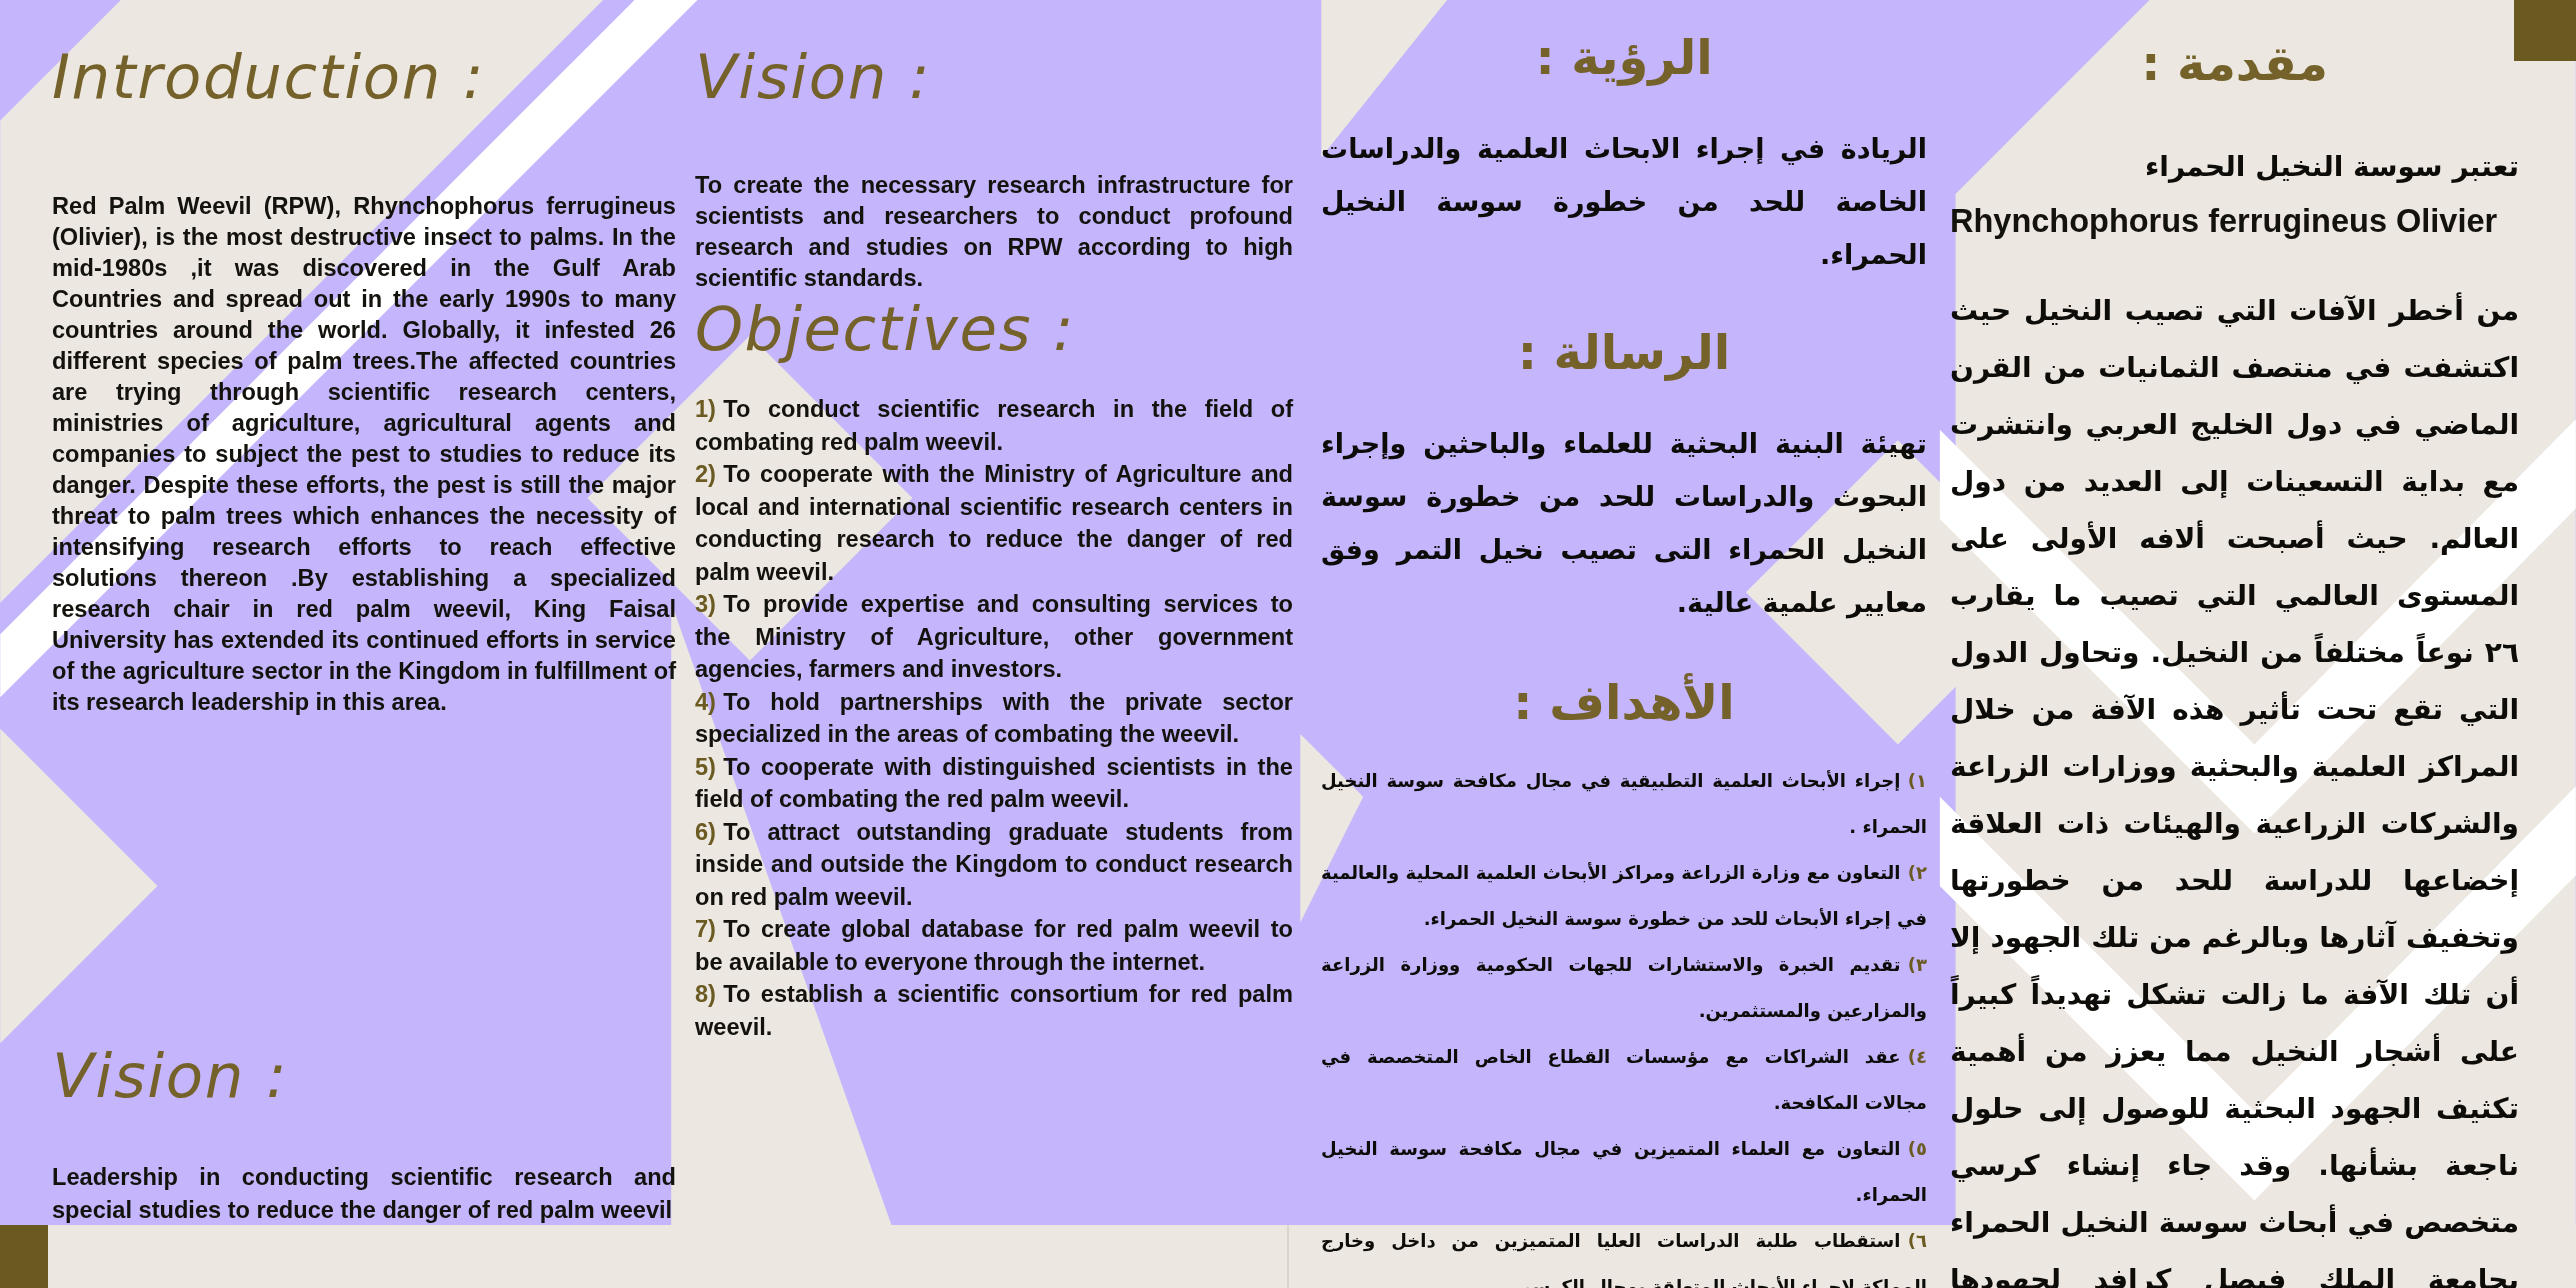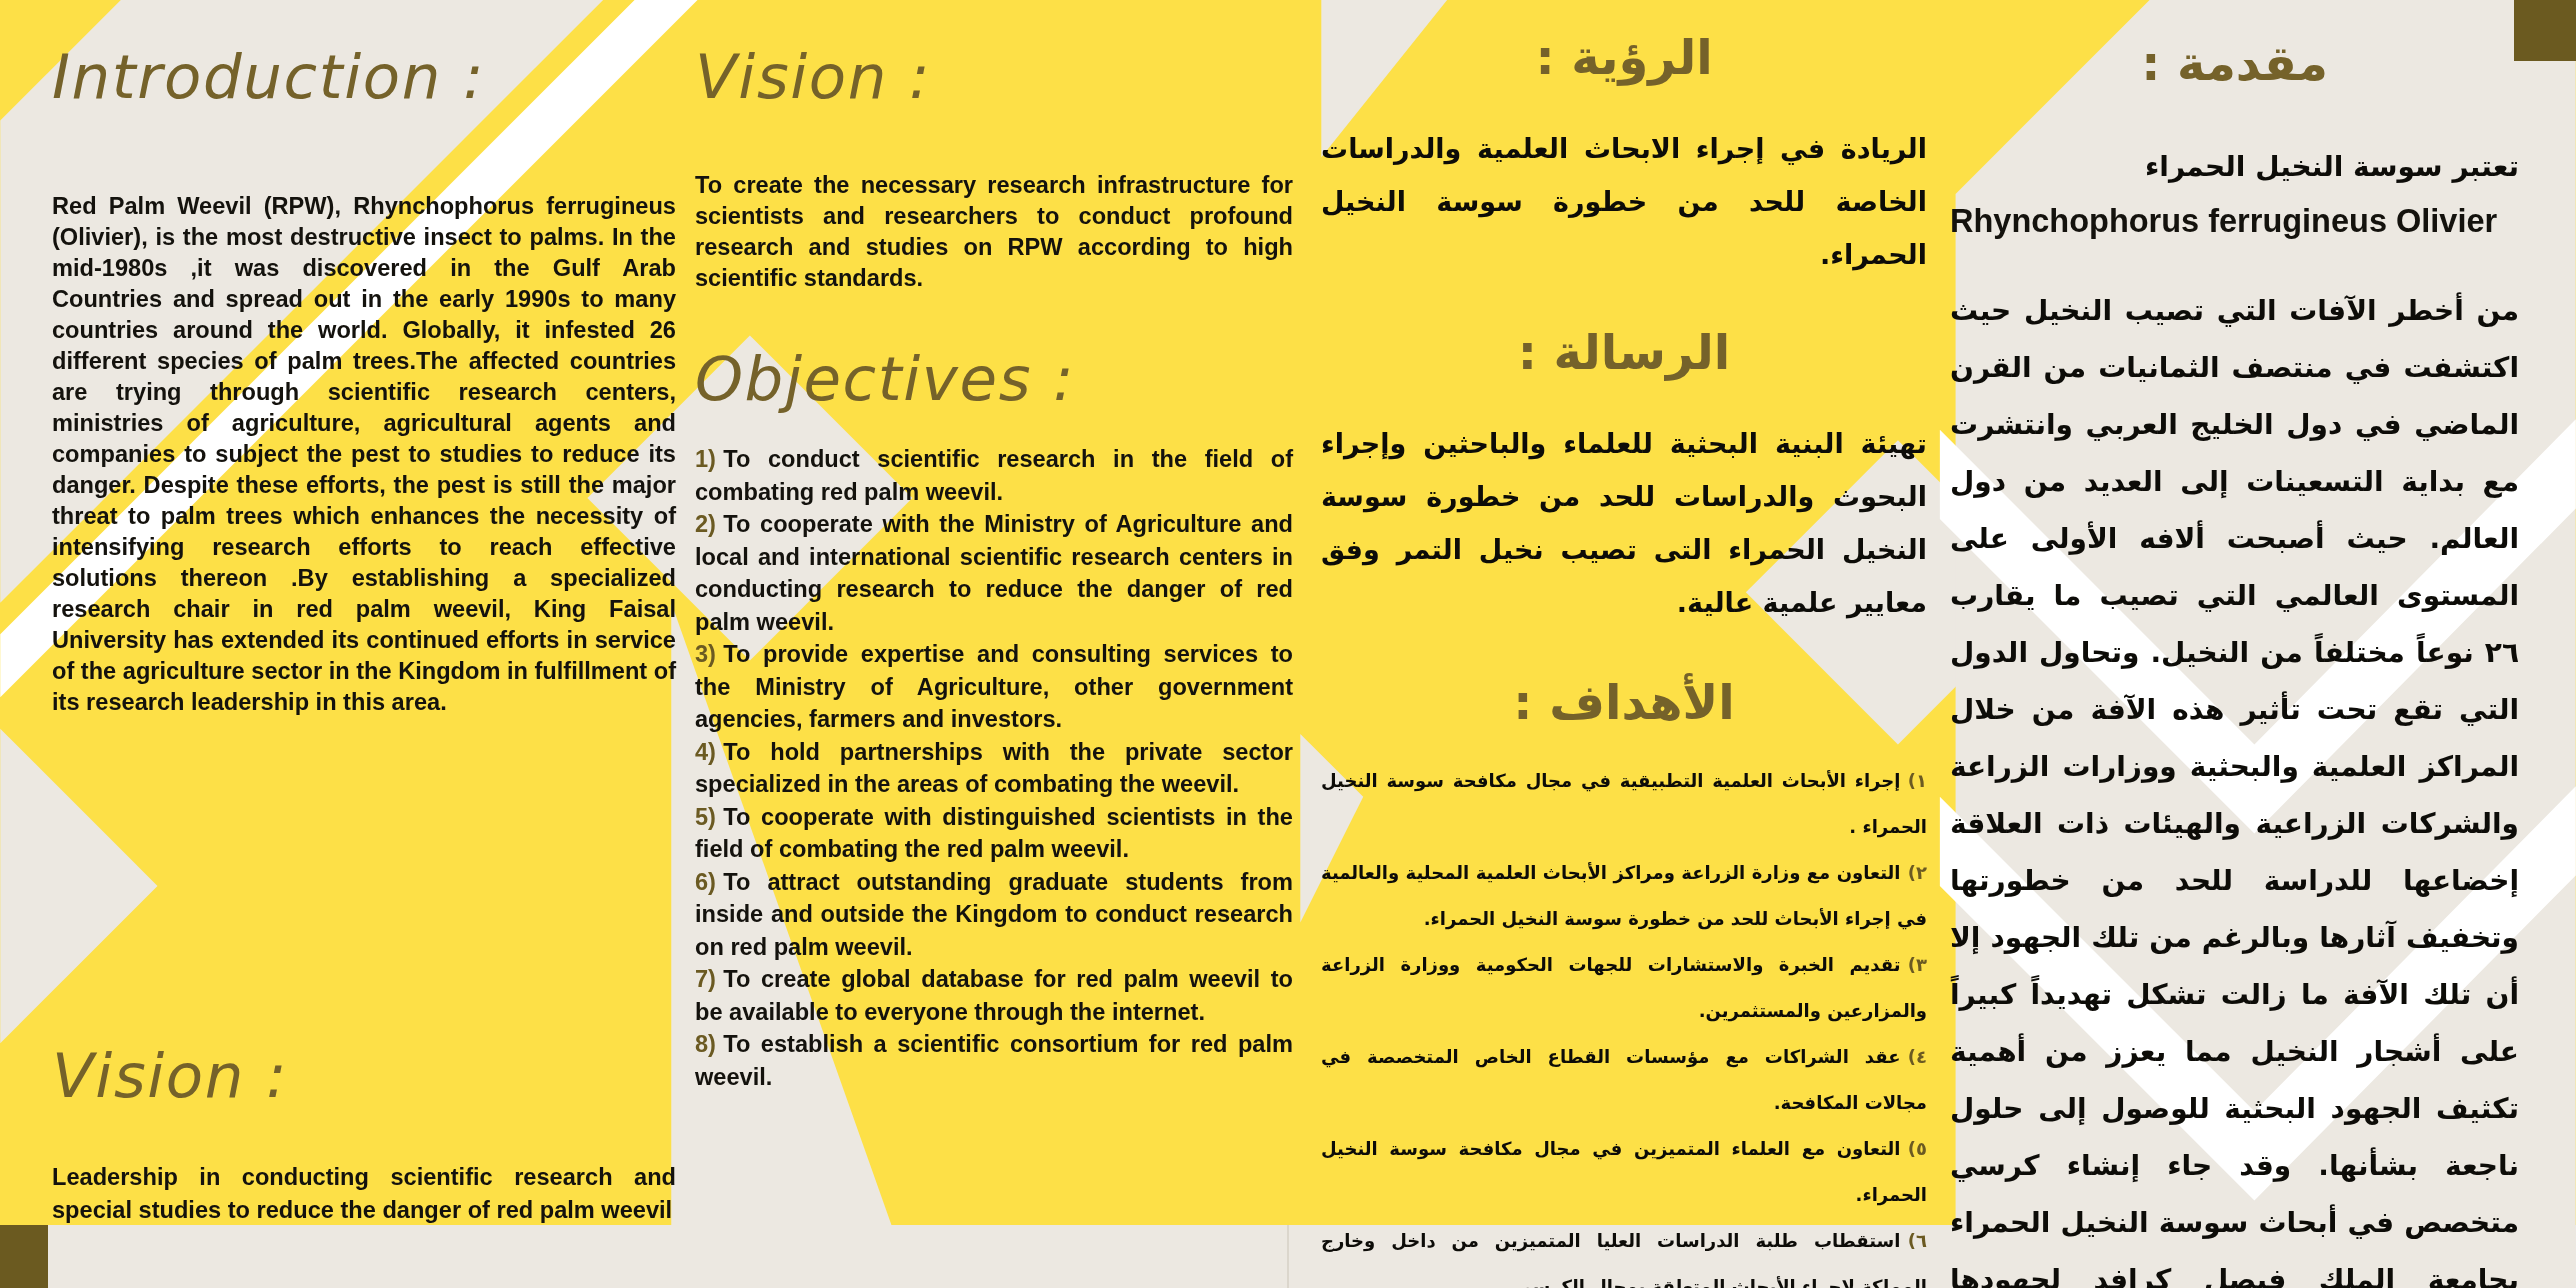--- a/index.html
+++ b/index.html
@@ -1,17 +1,17 @@
 <!DOCTYPE html>
 <html style="font-size:8.4px"><head>
 <meta charset="utf-8">
 <style>
   * { margin:0; padding:0; box-sizing:border-box; }
   html,body { width:2576px; height:1288px; overflow:hidden; background:#ffffff; }
-  .page { position:relative; width:2576px; height:1288px; background:#fde047;
+  .page { position:relative; width:2576px; height:1288px; background:#c4b5fd;
           font-family:"Liberation Sans", sans-serif; }
   svg.decor { position:absolute; left:0; top:0; width:2576px; height:1288px; }
 
   
   .bottom-strip { position:absolute; left:0; top:1225px; width:2576px; height:63px; background:#ECE8E1; }
   .fold-line    { position:absolute; left:1287px; top:1225px; width:2.1px; height:63px; background:#DBD6CC; }
   .olive-bar    { position:absolute; left:0; top:1225px; width:48px; height:63px; background:#6B5A20; }
   .olive-square { position:absolute; left:2514px; top:0; width:62px; height:61px; background:#6B5A20; }
 
   .col { position:absolute; }
@@ -19,21 +19,21 @@
           font-size:61px; line-height:1.15; color:#75622A; letter-spacing:1.6px; }
   .body-en { font-family:"Liberation Sans", sans-serif; font-weight:700; font-size:23.6px;
              line-height:31px; color:#14120D; text-align:justify; }
   .col1 { left:52px; top:42px; width:624px; }
   .col1 .body-en { margin-top:79px; }
   .vision-block { left:52px; top:1041px; width:624px; }
   .vision-block .body-en { margin-top:50px; line-height:32.5px; }
 
   .col2 { left:695px; top:42px; width:598px; }
   .col2 .body-en { margin-top:58px; }
-  .h-obj { margin-top:50px; }
+  .h-obj { }
   ol.obj { list-style:none; margin-top:29px; }
   ol.obj li { font-family:"Liberation Sans", sans-serif; font-weight:700; font-size:23.6px;
               line-height:32.5px; color:#14120D; text-align:justify; }
   ol.obj .num { color:#6B5A22; margin-right:7.3px; }
 
   .rtl { direction:rtl; }
   .h-ar { font-family:"DejaVu Sans", sans-serif; font-weight:700; font-size:48px;
           line-height:1.1; color:#75622A; text-align:center; }
   .body-ar { font-family:"DejaVu Sans", sans-serif; font-weight:700; font-size:27px;
              line-height:53px; color:#0D0C08; text-align:justify; }

